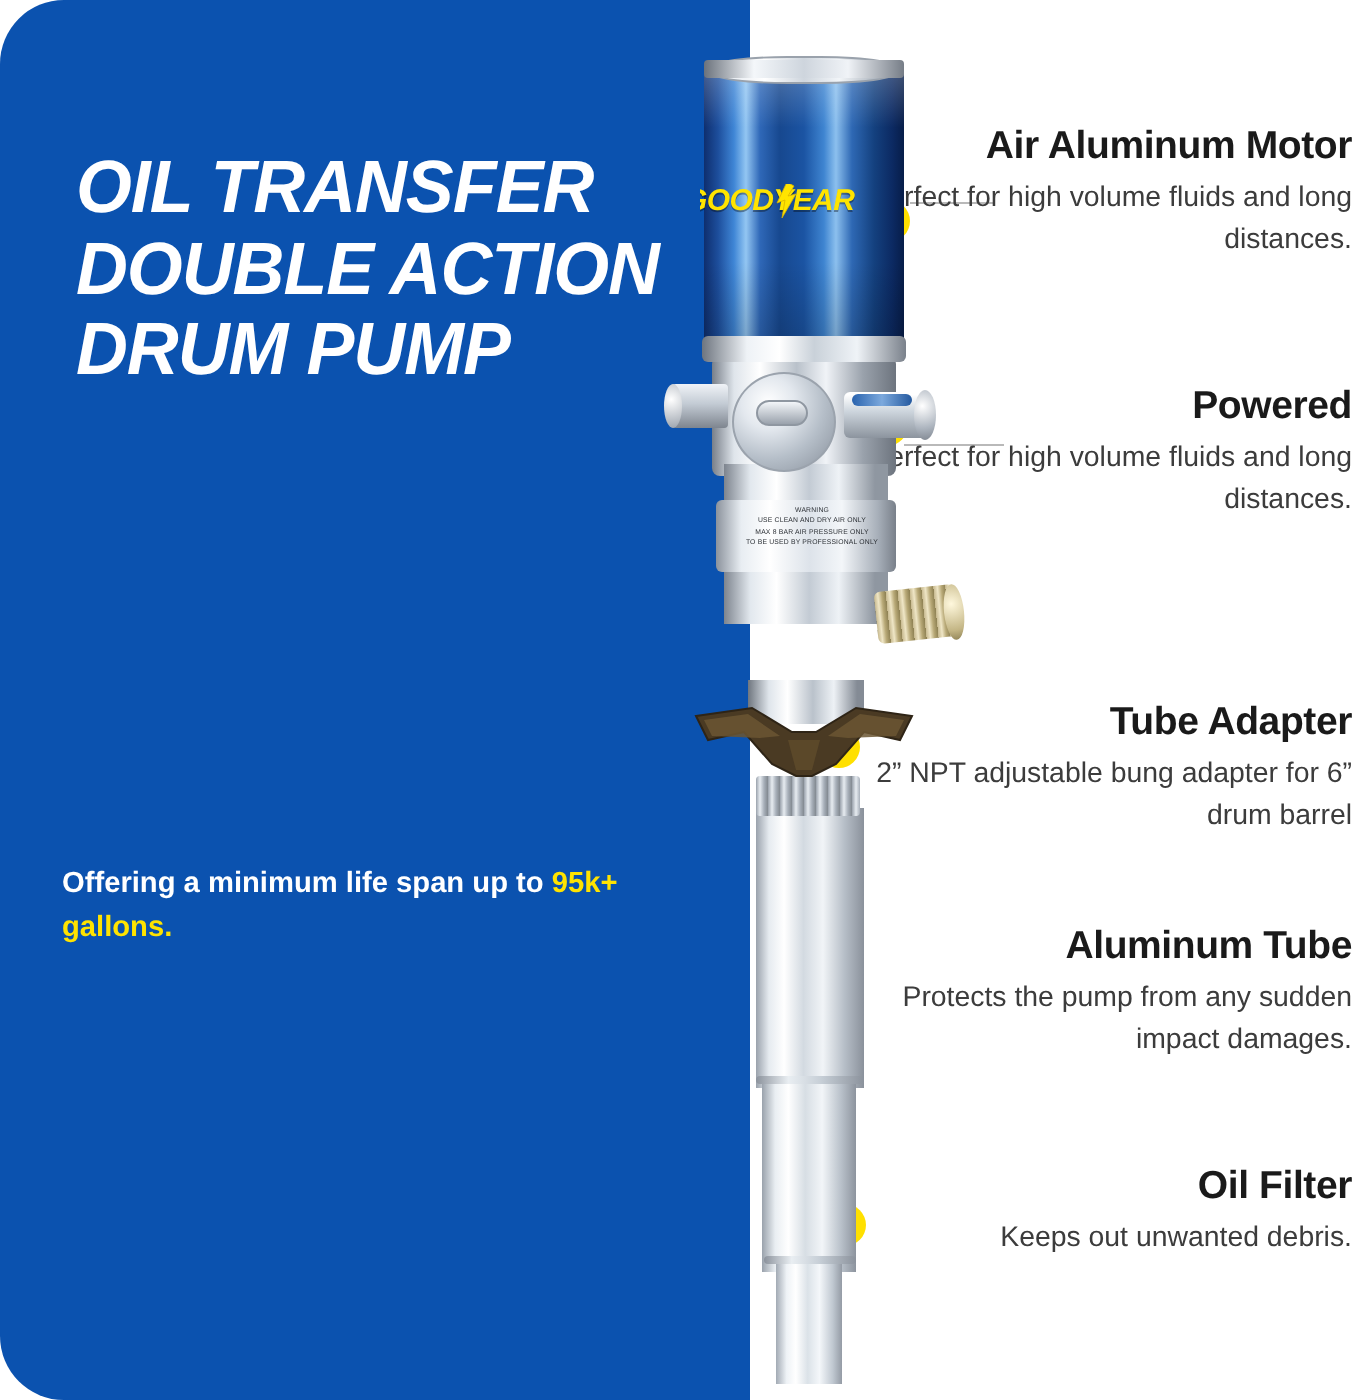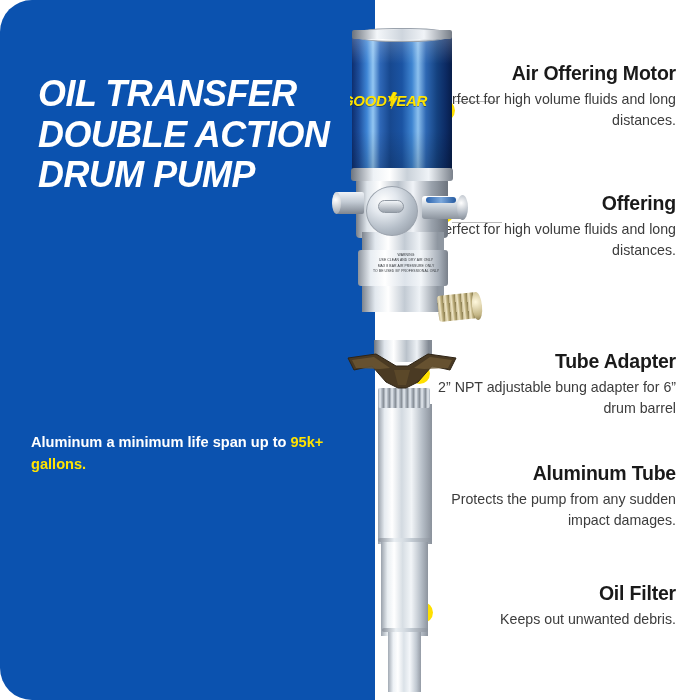--- a/index.html
+++ b/index.html
@@ -265,21 +265,21 @@
 <div id="stage">
 
   <div class="blue-panel"></div>
 
   <div class="headline">OIL TRANSFER
 DOUBLE ACTION
 DRUM PUMP</div>
 
 
   <div class="lifespan">
-    <span>Aluminum a minimum life span up to </span><span class="hl">95k+ gallons.</span>
+    <span>Offering a minimum life span up to </span><span class="hl">95k+ gallons.</span>
   </div>
 
   <div id="product">
 
     <div class="motor">
       <div class="motor-shine"></div>
     </div>
     <div class="cap-top"></div>
     <div class="motor-band-top"></div>
     <div class="motor-band-bot"></div>
@@ -333,25 +333,25 @@
   <div class="connector" id="line-0"></div>
   <div class="connector" id="line-1"></div>
 
   <div class="dot" id="dot-0"></div>
   <div class="dot" id="dot-1"></div>
   <div class="dot" id="dot-2"></div>
   <div class="dot" id="dot-3"></div>
   <div class="dot" id="dot-4"></div>
 
   <div class="callout" id="callout-0">
-    <div class="c-title">Air Offering Motor</div>
+    <div class="c-title">Air Aluminum Motor</div>
     <div class="c-desc">Perfect for high volume fluids and long distances.</div>
   </div>
   <div class="callout" id="callout-1">
-    <div class="c-title">Offering</div>
+    <div class="c-title">Powered</div>
     <div class="c-desc">Perfect for high volume fluids and long distances.</div>
   </div>
   <div class="callout" id="callout-2">
     <div class="c-title">Tube Adapter</div>
     <div class="c-desc">2” NPT adjustable bung adapter for 6” drum barrel</div>
   </div>
   <div class="callout" id="callout-4">
     <div class="c-title">Oil Filter</div>
     <div class="c-desc">Keeps out unwanted debris.</div>
   </div>

